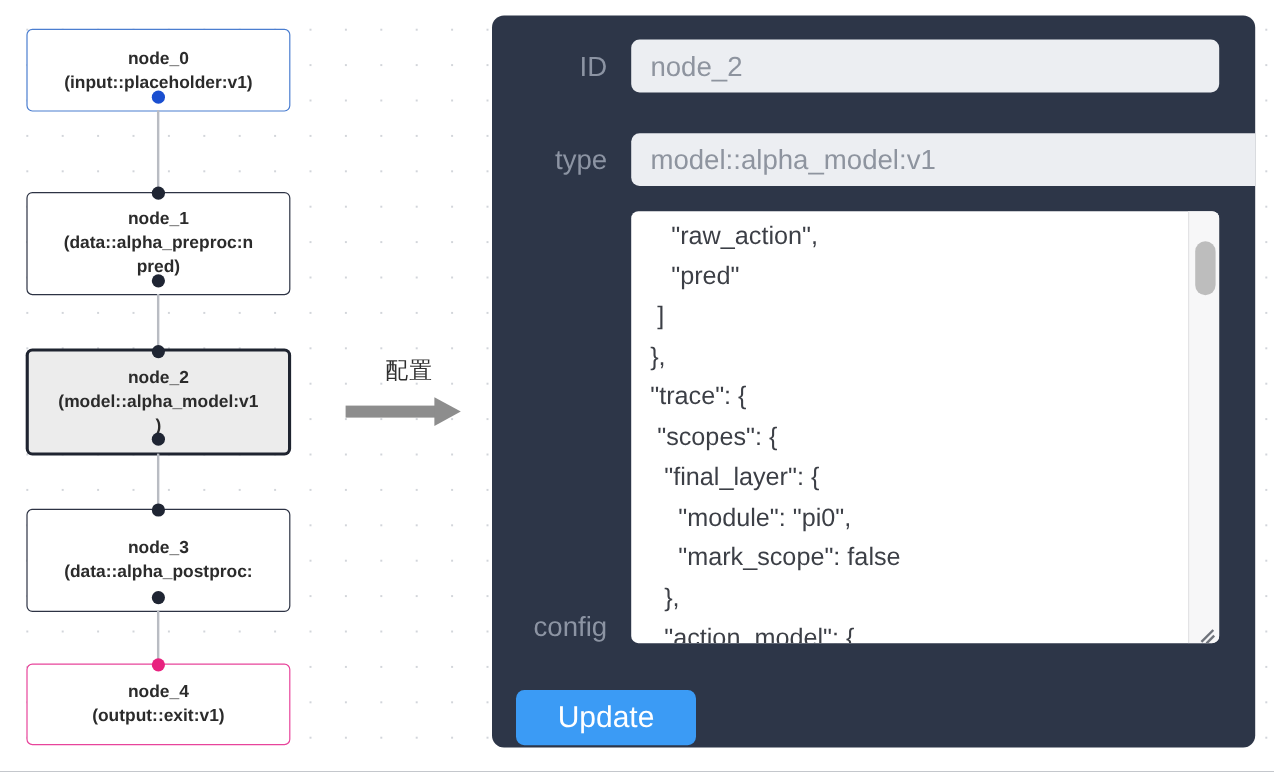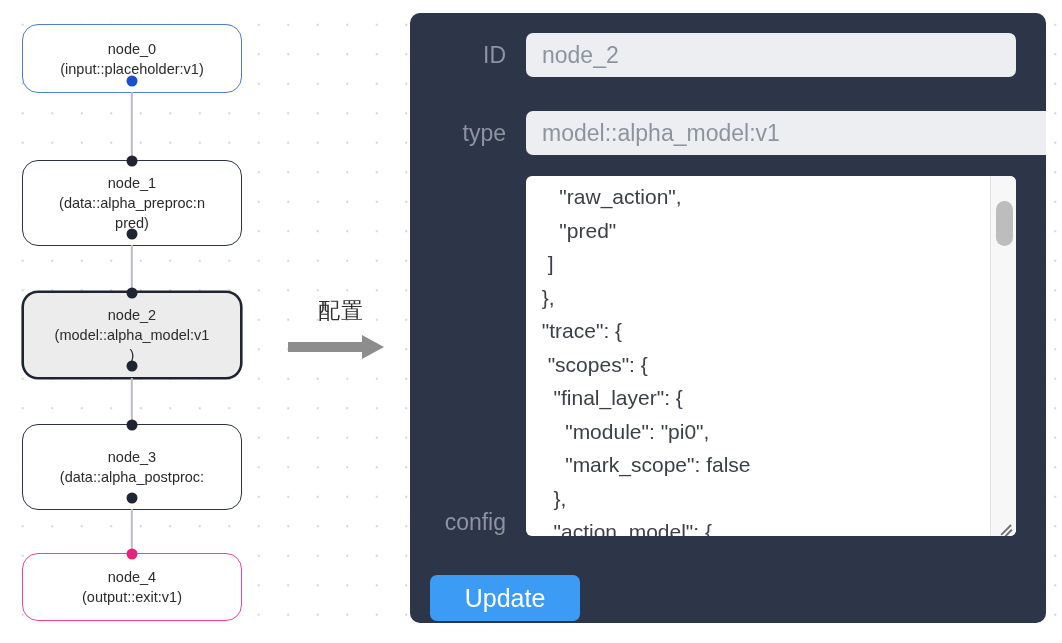--- a/index.html
+++ b/index.html
@@ -21,30 +21,31 @@
     background-position: 8px 10px;
   }
 
   
   .node {
     position: absolute;
     left: 22px;
     width: 220px;
     background: #ffffff;
     border: 1.6px solid #2d3344;
-    border-radius: 16px;
+    border-radius: 5px;
     display: flex;
     flex-direction: column;
     align-items: center;
     justify-content: center;
     text-align: center;
     color: #2b2b2b;
     font-size: 14.5px;
     line-height: 20px;
     padding: 4px 10px;
+    font-weight: bold;
   }
   .node .nline { width: 100%; }
 
   .node.input-node  { border-color: #4b7ed0; }
   .node.output-node { border-color: #e8449b; border-width: 1.7px; }
   .node.selected {
     background: #ececec;
     border-color: #1f2430;
     border-width: 2.2px;
     box-shadow: 0 0 0 0.6px #1f2430;
@@ -86,21 +87,21 @@
 
   
   #transition {
     position: absolute;
     left: 288px;
     top: 296px;
     width: 104px;
     z-index: 5;
   }
   #transition-label {
-    font-size: 22px;
+    font-size: 19px;
     color: #2f2f2f;
     text-align: center;
     letter-spacing: 1px;
     padding-left: 2px;
   }
   #arrow-wrap { position: relative; height: 26px; margin-top: 8px; }
   #arrow-shaft {
     position: absolute;
     left: 0; top: 8px;
     width: 78px; height: 10px;
@@ -127,27 +128,26 @@
     overflow: hidden;
     z-index: 3;
   }
 
   .field-row {
     position: absolute;
     display: flex;
     align-items: center;
   }
   .field-label {
-    width: 100px;
+    width: 116px;
     text-align: right;
     padding-right: 20px;
     color: #8c94a3;
     font-size: 23px;
     line-height: 28px;
-    margin-left: 16px;
   }
   .field-input {
     background: #eceef2;
     border: none;
     border-radius: 7px;
     color: #8e949f;
     font-size: 23px;
     font-family: "Liberation Sans", sans-serif;
     padding: 0 16px;
     outline: none;

